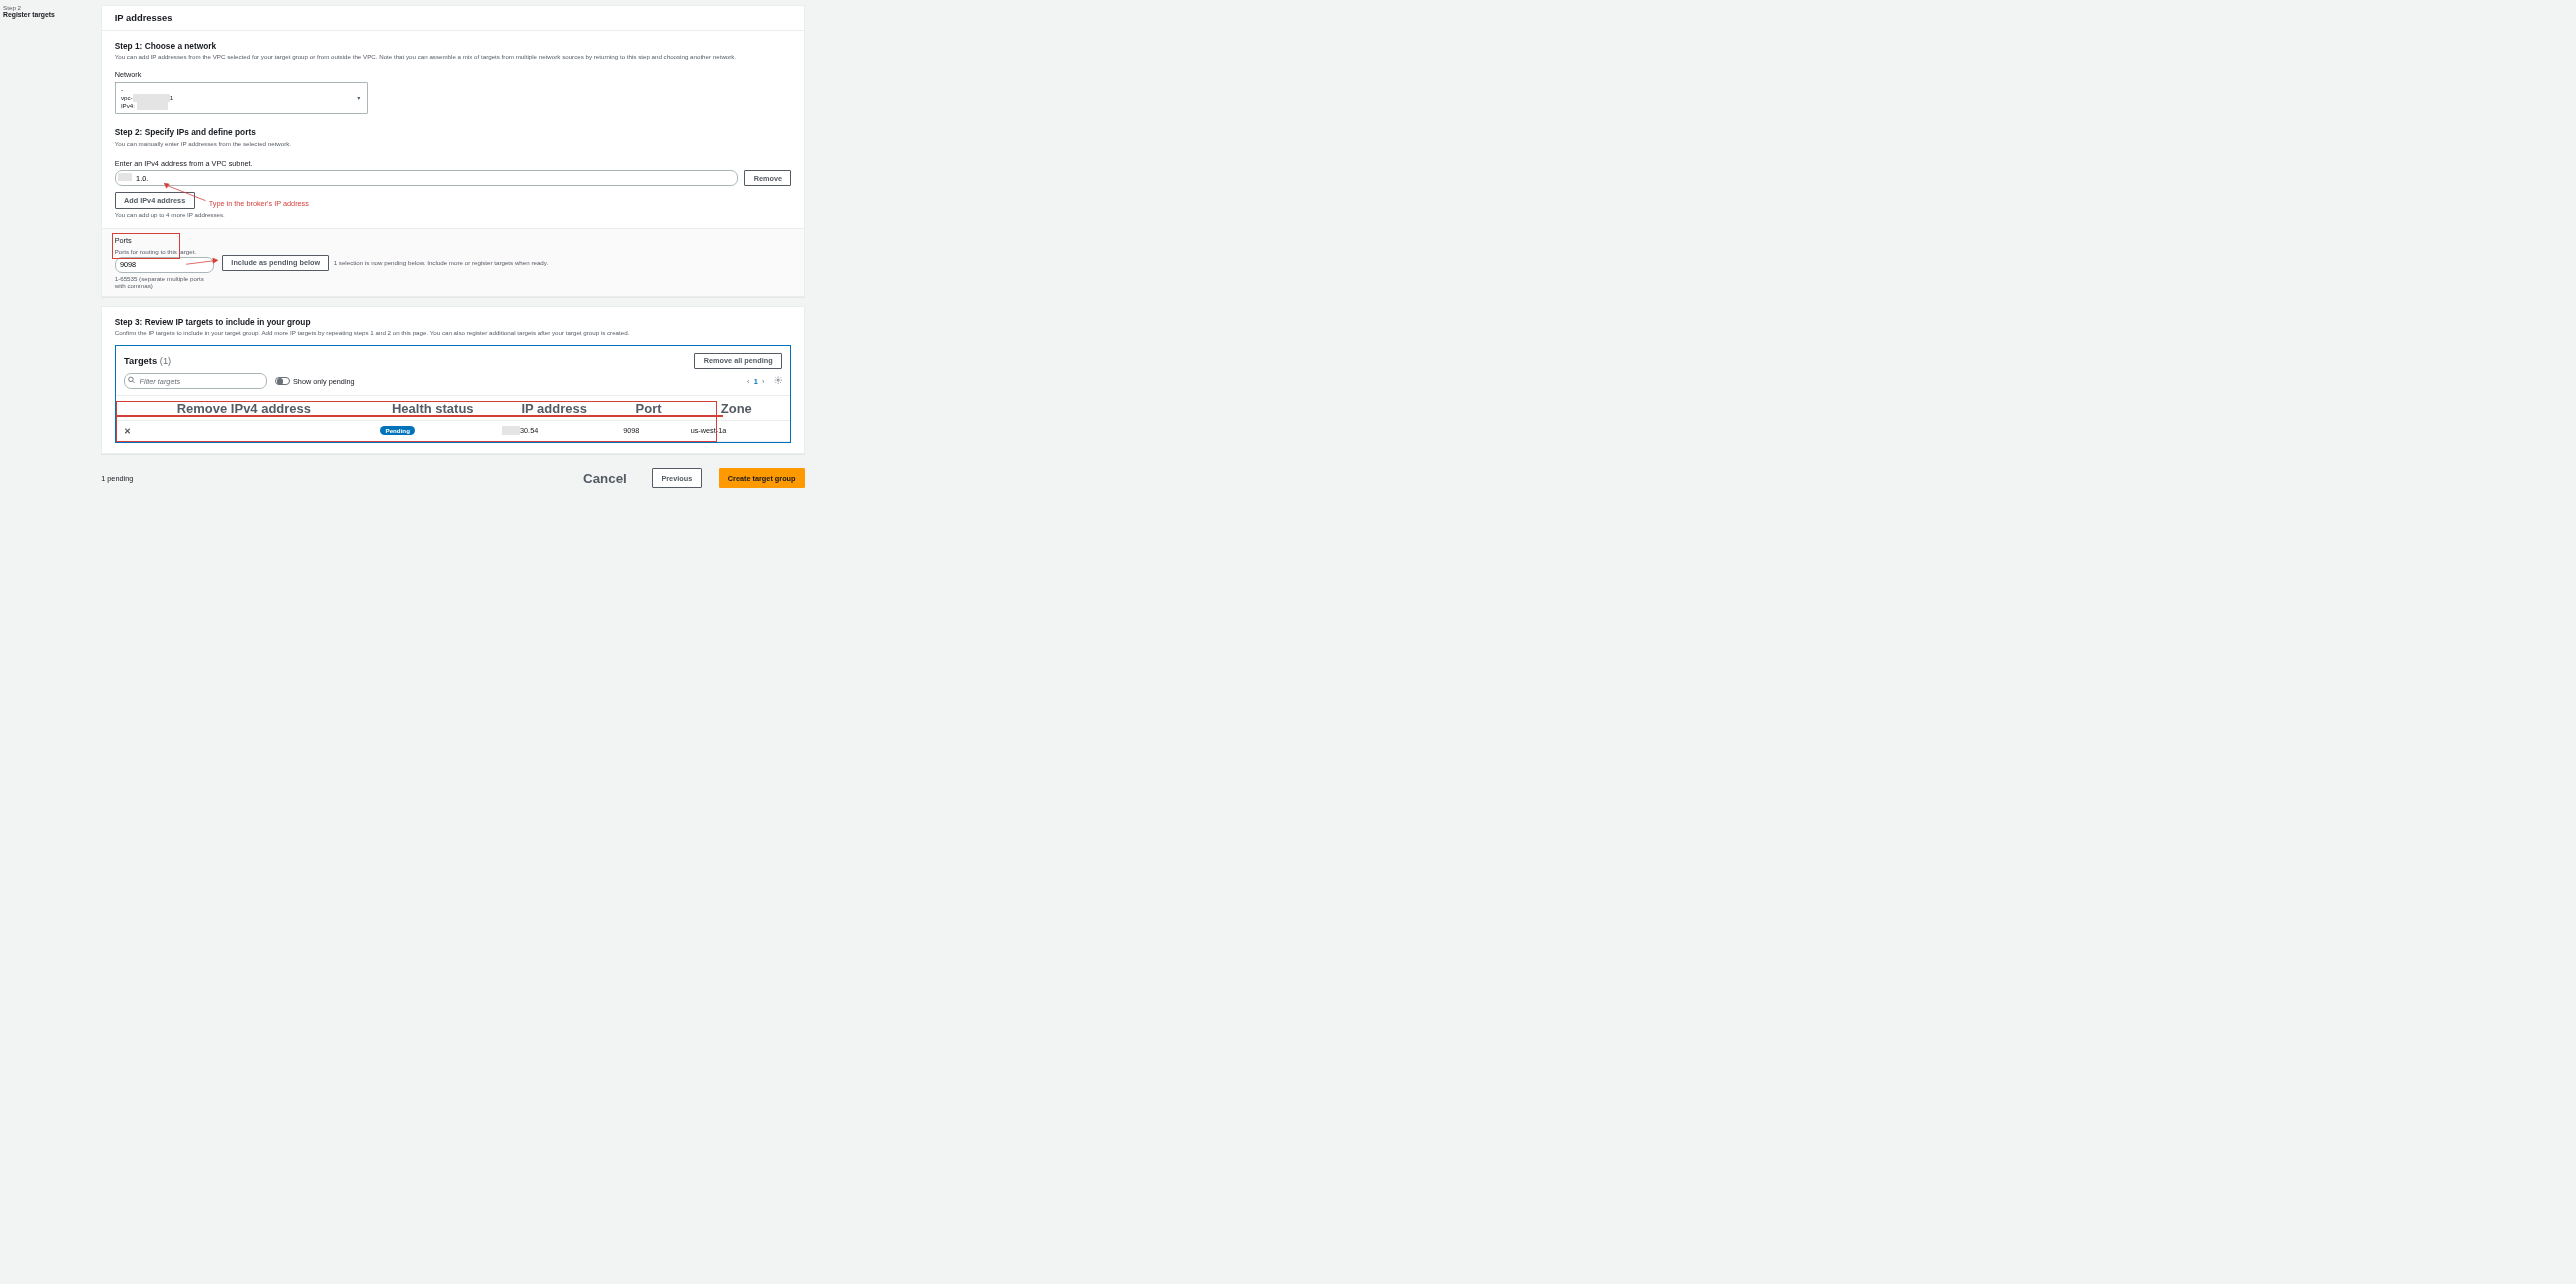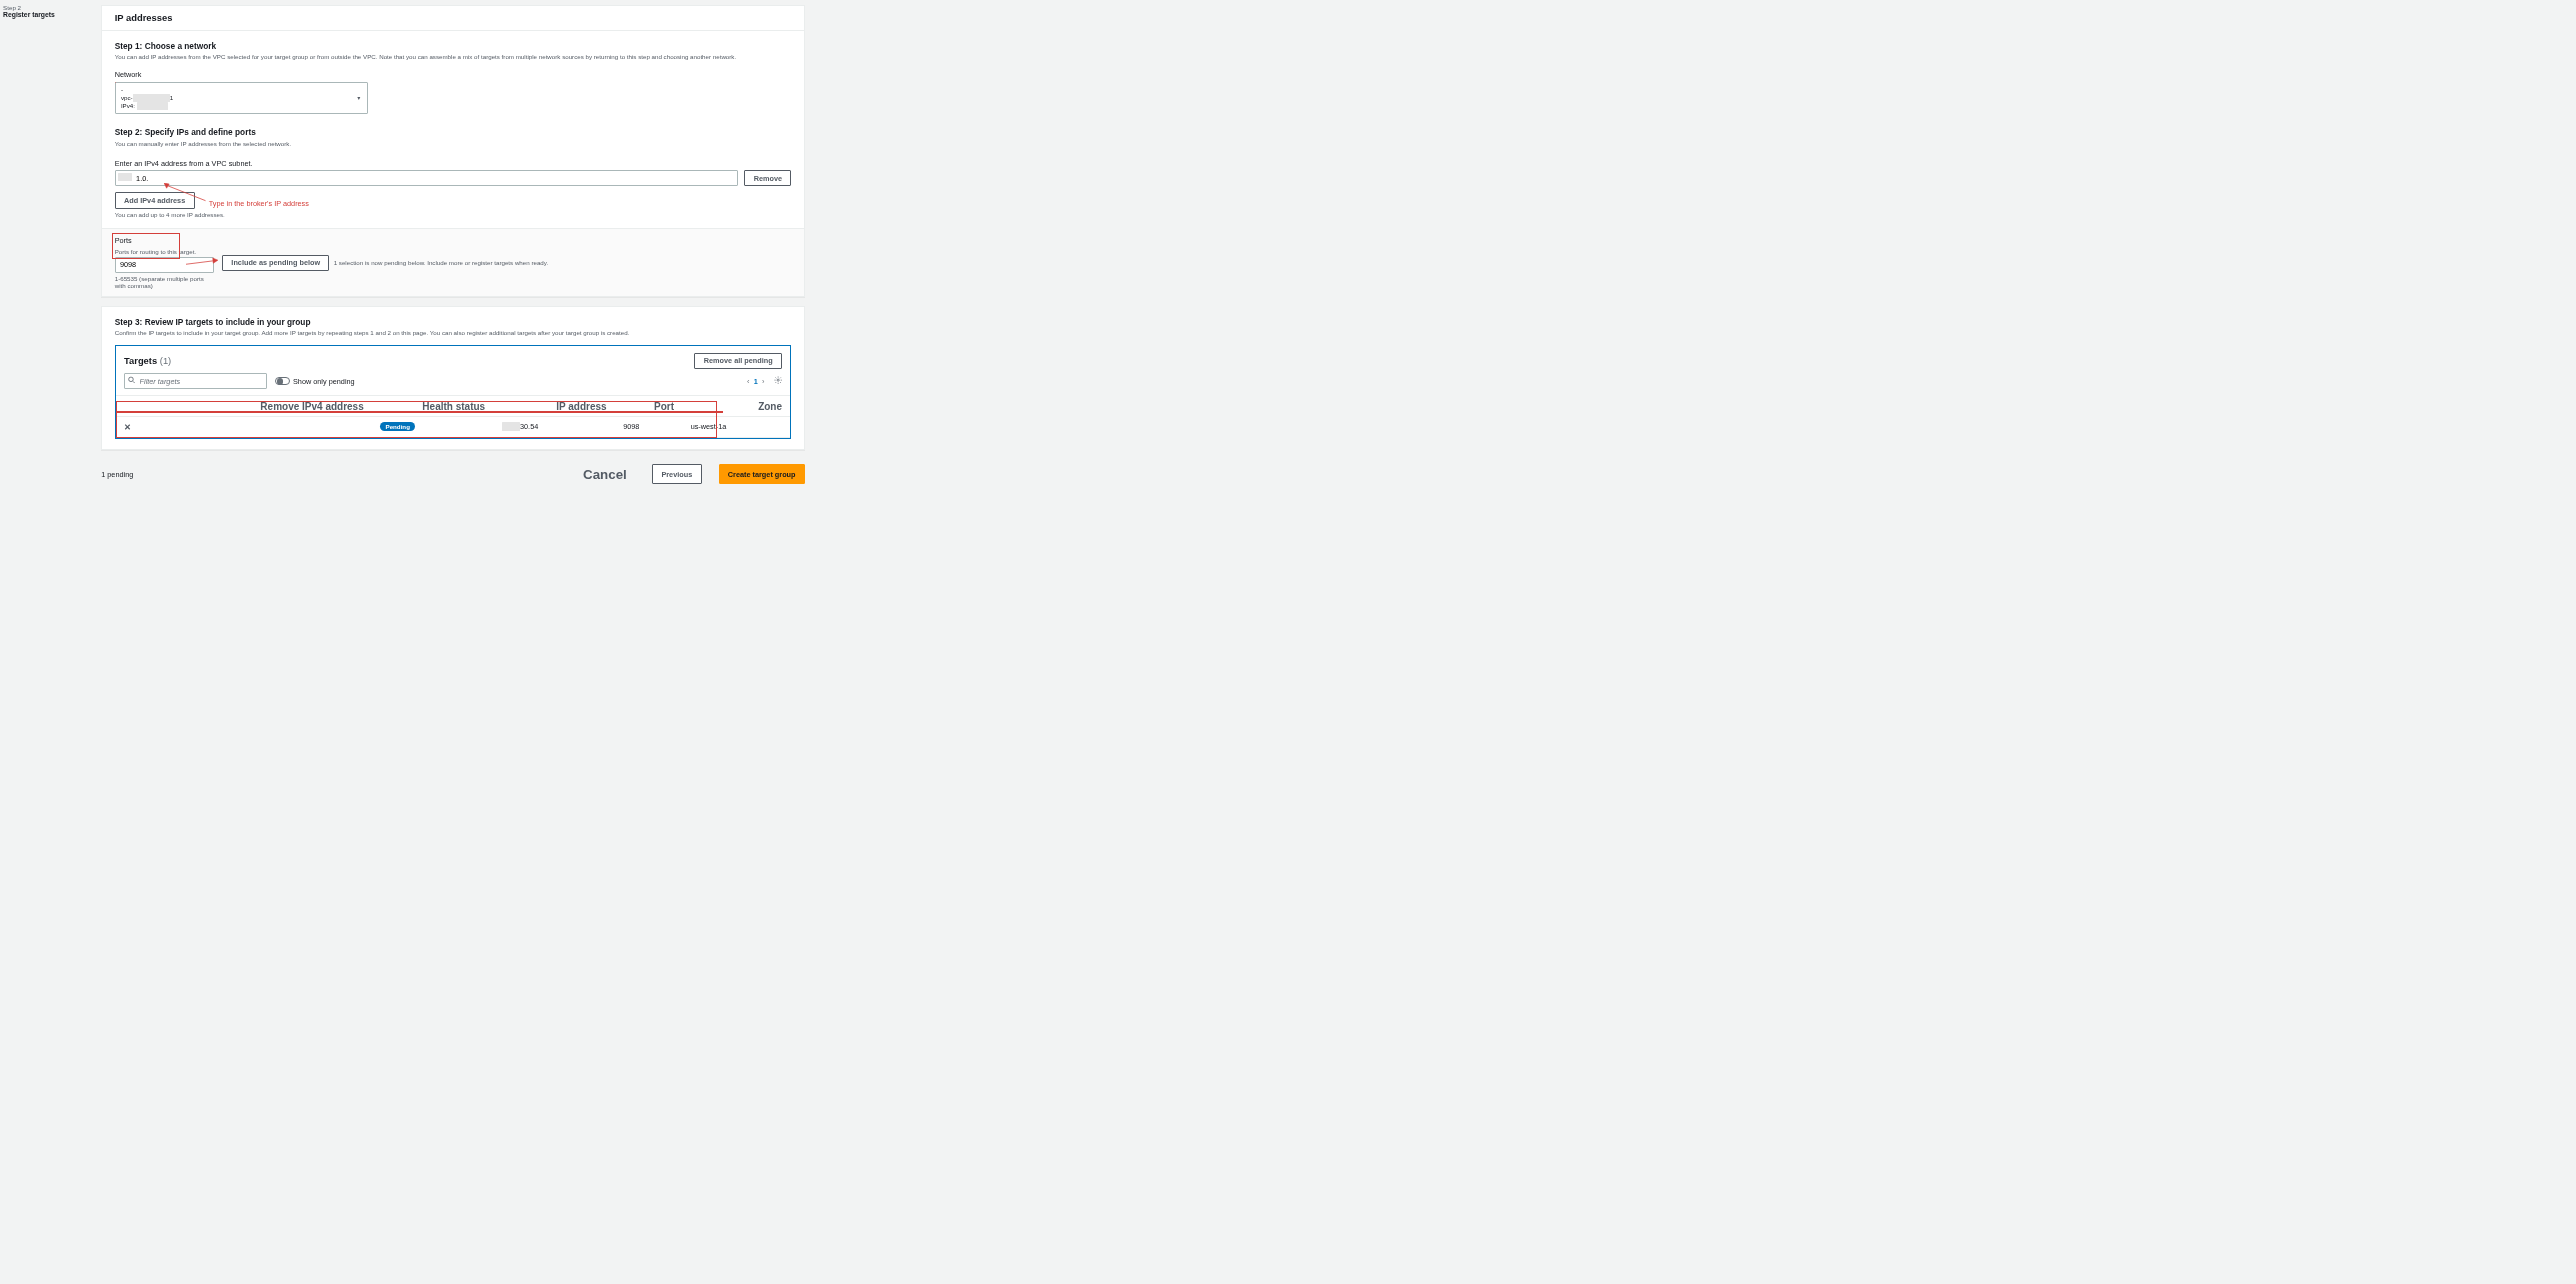--- a/index.html
+++ b/index.html
@@ -63,21 +63,21 @@
     line-height: 1.3;
     background: #fff;
   }
   .select-box .caret {
     position: absolute; right: 5.2px; top: 50%; transform: translateY(-50%);
     font-size: 5.2px; color: #545b64;
   }
 
   input[type=text] {
     border: 0.5px solid #aab7b8;
-    border-radius: 1px;
+    border-radius: 7px;
     padding: 2.6px 4.2px;
     font-size: 7.3px;
     width: 100%;
     background: #fff;
   }
   input[type=text]::placeholder { color: #687078; font-style: italic; }
 
   .btn {
     border: 0.5px solid #545b64;
     background: #fff;
@@ -130,21 +130,21 @@
     content:""; width:6.2px; height:6.2px; border-radius:50%; background:#687078;
     position:absolute; left:0.5px; top:0.5px;
   }
 
   .pager { margin-left:auto; display:flex; align-items:center; gap:4.2px; color:#687078; }
   .pager .num { color:#0073bb; font-weight:700; }
   .gear { width:8.3px; height:8.3px; }
 
   table.targets { width:100%; border-collapse: collapse; font-size:7.3px; }
   table.targets th {
-    text-align:right; font-weight:700; color:#545b64; font-size:10px;
+    text-align:center; font-weight:700; color:#545b64; font-size:13px;
     padding: 4.2px 8.3px; border-top:0.5px solid #eaeded; border-bottom:0.5px solid #eaeded;
     background:#fff;
   }
   table.targets td { padding: 5.2px 8.3px; border-bottom:0.5px solid #eaeded; }
   .x-btn { background:none; border:none; color:#545b64; font-size:8.3px; cursor:pointer; font-weight:700; }
   .badge {
     display:inline-block; background:#0073bb; color:#fff; border-radius:5.2px;
     padding: 1px 5.2px; font-size:6.2px; font-weight:700;
   }
 

